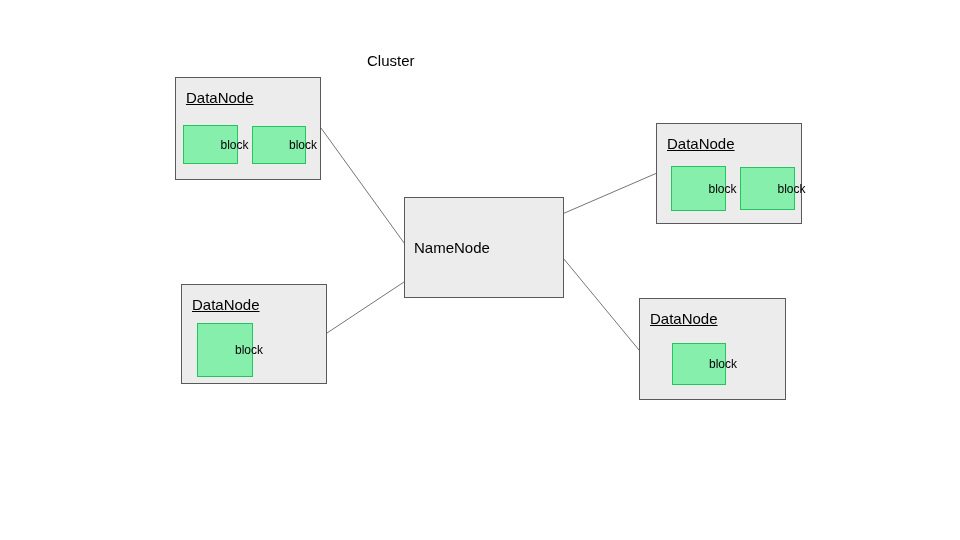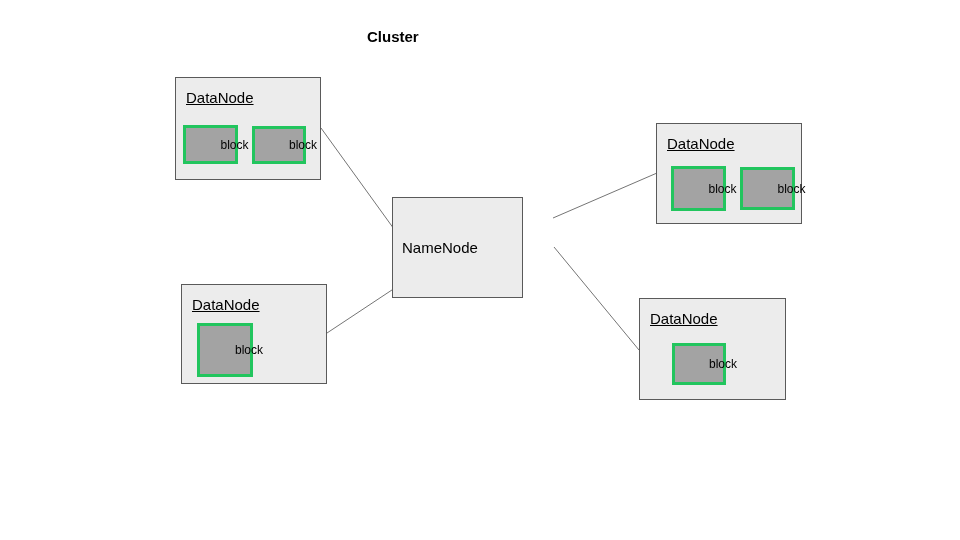--- a/index.html
+++ b/index.html
@@ -54,22 +54,22 @@
     top: 0;
     height: 100%;
     display: flex;
     align-items: center;
     font-size: 15px;
     white-space: nowrap;
   }
   .block {
     position: absolute;
     box-sizing: border-box;
-    background: #a3a3a3;
-    border: 3px solid #22c55e;
+    background: #86efac;
+    border: 1px solid #22c55e;
     display: flex;
     align-items: center;
     justify-content: center;
     padding-left: 48px;
   }
   .block span {
     font-size: 12px;
     white-space: nowrap;
   }
 </style>
@@ -78,21 +78,21 @@
 
 <div class="canvas">
 
   <svg class="connectors" viewBox="0 0 960 540">
     <line x1="321" y1="128" x2="407" y2="247"></line>
     <line x1="327" y1="333" x2="407" y2="280"></line>
     <line x1="553" y1="218" x2="657" y2="173"></line>
     <line x1="554" y1="247" x2="639" y2="350"></line>
   </svg>
 
-  <div class="title-label" style="left:367px; top:28px;font-weight:bold;">Cluster</div>
+  <div class="title-label" style="left:367px; top:52px;">Cluster</div>
 
   <div class="node" style="left:175px; top:77px; width:146px; height:103px;">
     <div class="node-label">DataNode</div>
     <div class="block" style="left:7px; top:47px; width:55px; height:39px;">
       <span>block</span>
     </div>
     <div class="block" style="left:76px; top:48px; width:54px; height:38px;">
       <span>block</span>
     </div>
   </div>
@@ -114,17 +114,17 @@
     </div>
   </div>
 
   <div class="node" style="left:639px; top:298px; width:147px; height:102px;">
     <div class="node-label">DataNode</div>
     <div class="block" style="left:32px; top:44px; width:54px; height:42px;">
       <span>block</span>
     </div>
   </div>
 
-  <div class="node" style="left:392px; top:197px; width:131px; height:101px;">
+  <div class="node" style="left:404px; top:197px; width:160px; height:101px;">
     <div class="namenode-label">NameNode</div>
   </div>
 
 </div>
 
 </body></html>

